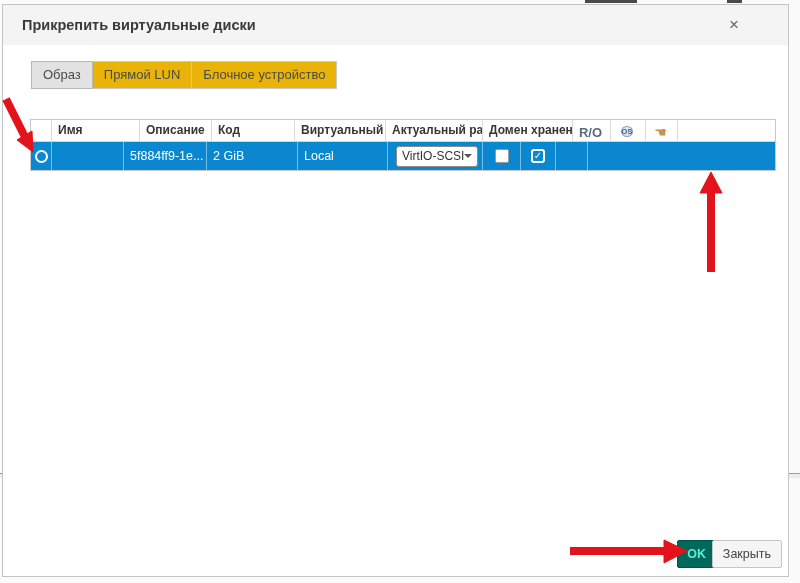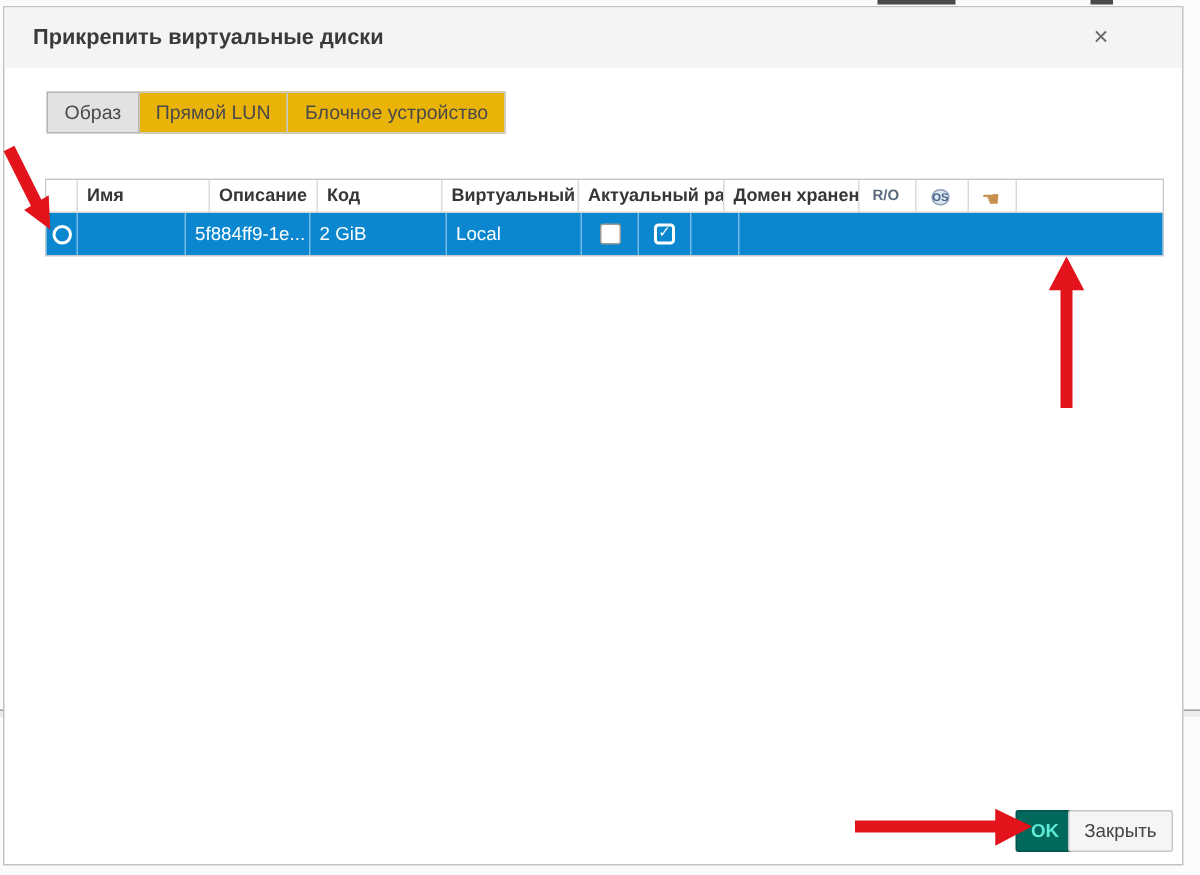--- a/index.html
+++ b/index.html
@@ -27,21 +27,21 @@
   
   .tabs{position:absolute;left:29px;top:56px;display:flex;}
   .tab{height:28px;line-height:26px;padding:0 11px;font-size:13px;color:#4a4a4a;background:#eab308;border:1px solid #c8c8c8;margin-left:-1px;cursor:pointer;font-family:inherit;white-space:nowrap;}
   .tab.active{background:#e2e2e2;border-color:#b7b7b7;position:relative;z-index:1;}
 
   
   .disk-table{position:absolute;left:27px;top:114px;width:746px;border:1px solid #c6cacd;background:#fff;}
   .thead{display:flex;height:22px;background:#ffffff;border-bottom:1px solid #d4d4d4;}
   .th{font-weight:bold;font-size:12px;color:#363636;padding:3px 2px 0 6px;border-right:1px solid #dadada;overflow:hidden;white-space:nowrap;}
   .th.center{text-align:center;padding-left:0;}
-  .th.ro{font-size:10px;color:#5a6b7d;padding-top:5px;}
+  .th.ro{font-size:13px;color:#5a6b7d;padding-top:5px;}
   .trow{display:flex;height:28px;background:var(--selected-row);color:#fff;font-size:12.5px;cursor:pointer;}
   .td{line-height:28px;padding-left:6px;border-right:1px solid rgba(255,255,255,.45);overflow:hidden;white-space:nowrap;}
   .td.center{display:flex;align-items:center;justify-content:center;padding-left:0;}
   .w0{width:21px;} .w1{width:88px;} .w2{width:72px;} .w3{width:83px;} .w4{width:91px;}
   .w5{width:97px;} .w6{width:90px;} .w7{width:95px;} .w8{width:38px;} .w9{width:35px;}
   .w10{width:32px;} .w11{flex:1;border-right:none;}
 
   .os-circle{width:16px;height:15px;margin:3px auto 0;border:1px solid #91a4bb;border-radius:50%;background:#dde5ee;color:#44618a;font-size:7.5px;font-weight:bold;line-height:13px;text-align:center;}
   .hand-icon{display:block;text-align:center;font-size:14px;line-height:19px;color:#c9914f;}
 
@@ -103,20 +103,26 @@
       </div>
 
       <div class="trow">
         <div class="td w0 center">
           <span class="radio"></span>
         </div>
         <div class="td w2"></div>
         <div class="td w3">5f884ff9-1e...</div>
         <div class="td w4">2 GiB</div>
         <div class="td w6">Local</div>
+        <div class="td w7 center">
+          <div class="select">
+            <span>VirtIO-SCSI</span>
+            <span class="caret"></span>
+          </div>
+        </div>
         <div class="td w8 center">
           <span class="checkbox"></span>
         </div>
         <div class="td w9 center">
           <span class="checkbox checked">✓</span>
         </div>
         <div class="td w10"></div>
         <div class="td w11"></div>
       </div>
     </div>

